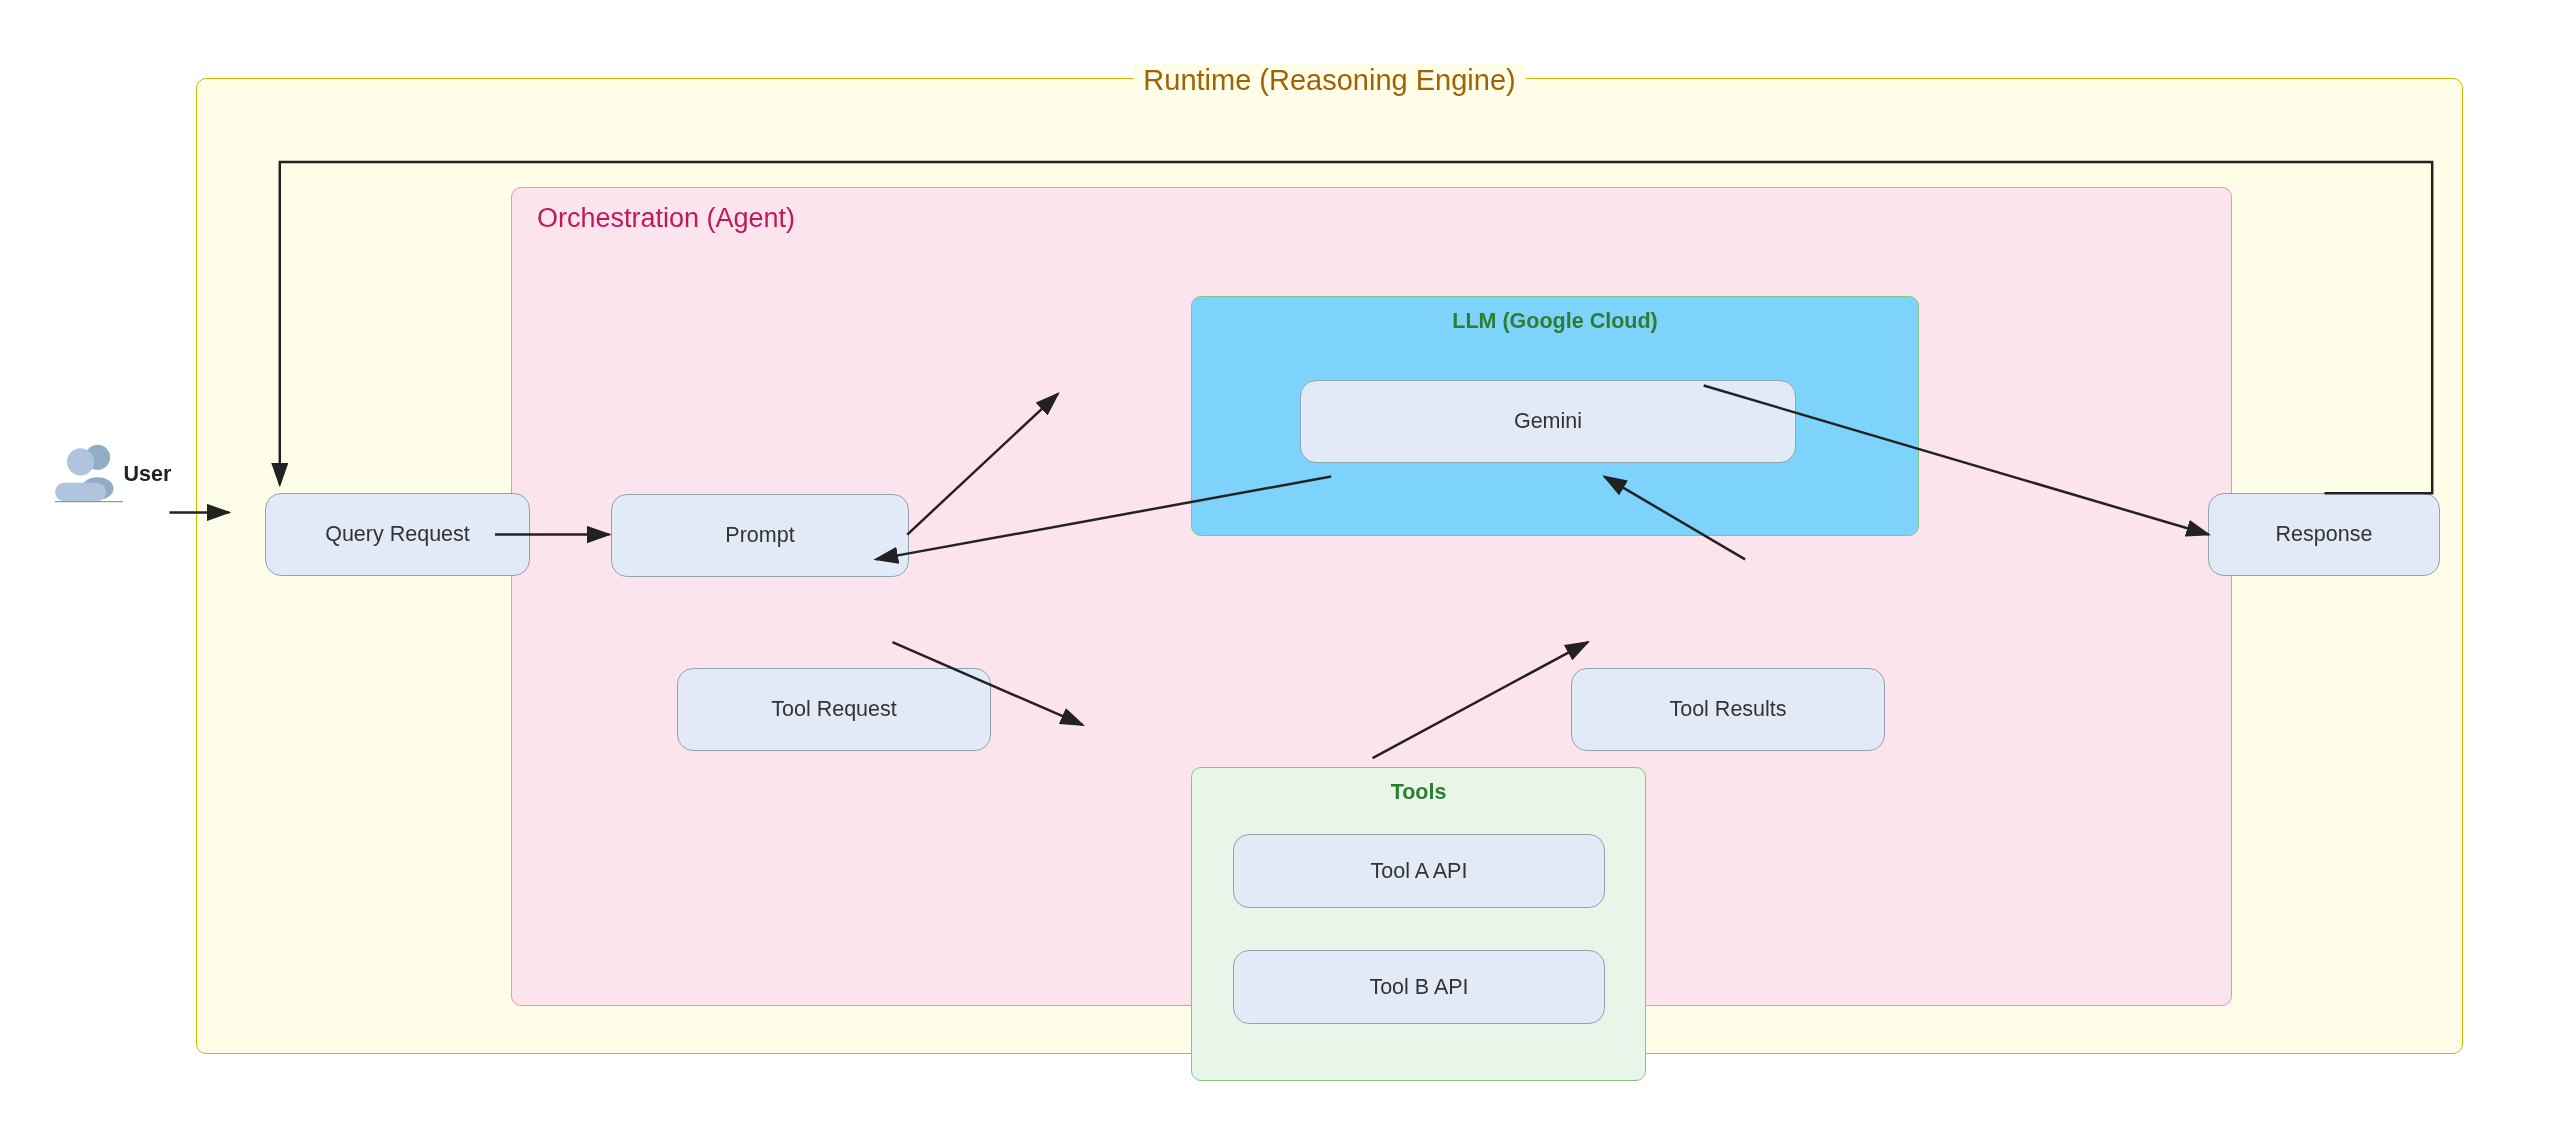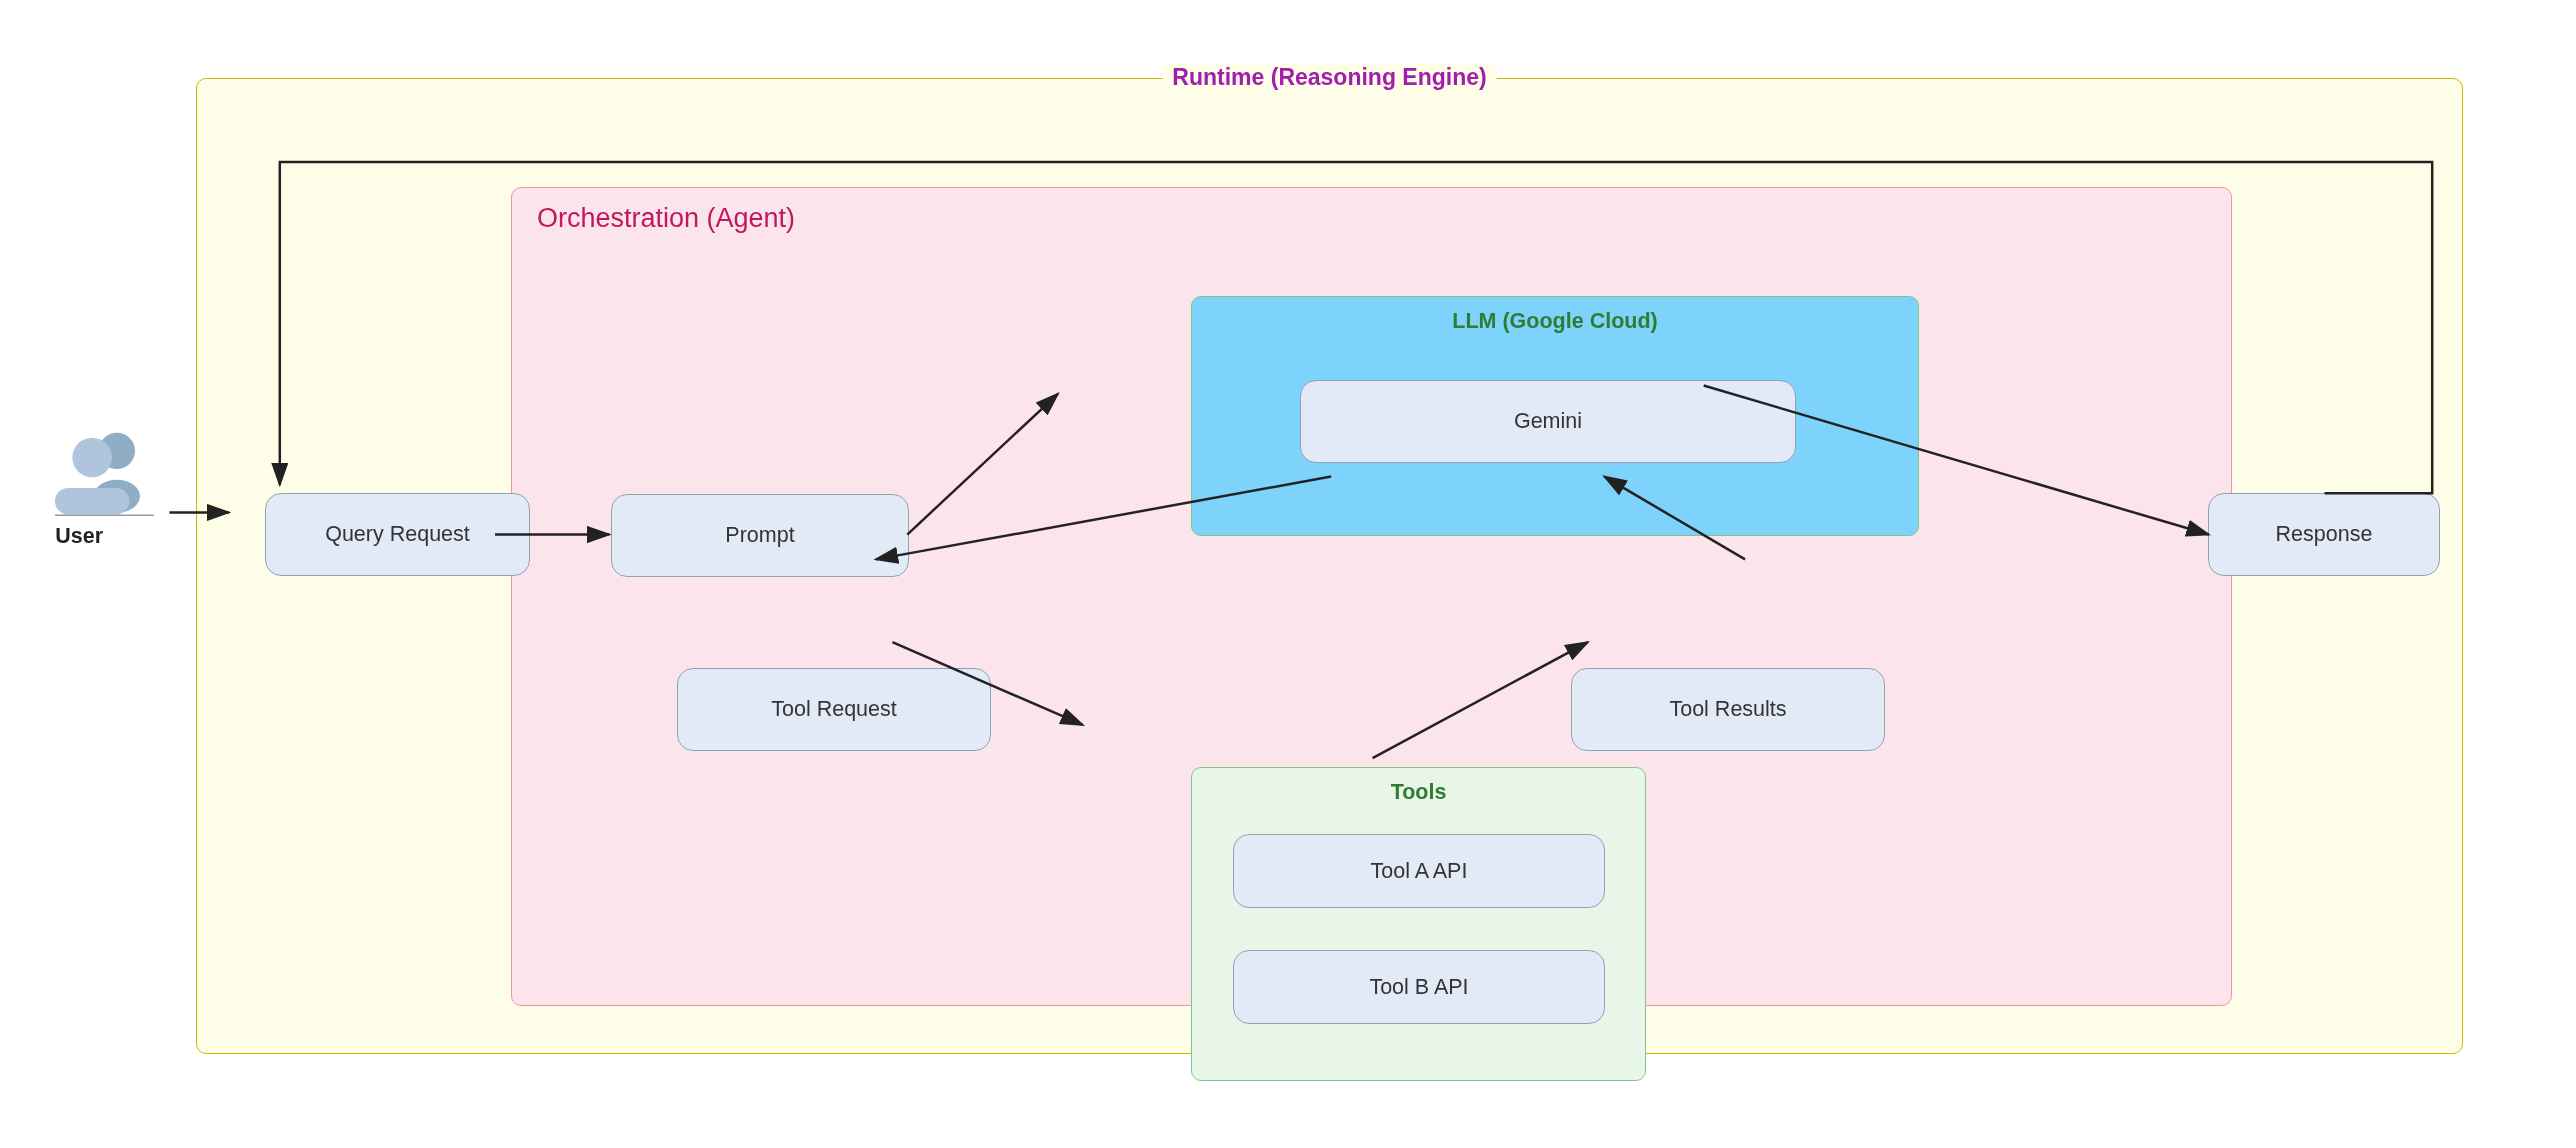--- a/index.html
+++ b/index.html
@@ -32,23 +32,23 @@
       border: 1.7px solid #d4b800;
       border-radius: 10px;
     }
     .runtime-label {
       position: absolute;
       top: -15px;
       left: 50%;
       transform: translateX(-50%);
       background: #fefde8;
       padding: 0 10px;
-      font-size: 23px;
-      font-weight: bold;
-      color: #a21caf;
+      font-size: 29px;
+      font-weight: normal;
+      color: #a16207;
       white-space: nowrap;
     }
     
     .orchestration-box {
       position: absolute;
       left: 314px;
       top: 108px;
       width: 1721px;
       height: 819px;
       background: #fce4ec;
@@ -118,22 +118,22 @@
       font-size: 21.5px;
       color: #333;
       text-align: center;
     }
     
     .user-section {
       position: absolute;
       left: 25px;
       top: 314px;
       display: flex;
-      flex-direction: column;
-      align-items: flex-start;
+      flex-direction: row;
+      align-items: center;
       width: 116px;
     }
     .user-icon {
       width: 99px;
       height: 91px;
     }
     .user-label {
       font-size: 21.5px;
       font-weight: bold;
       color: #222;

